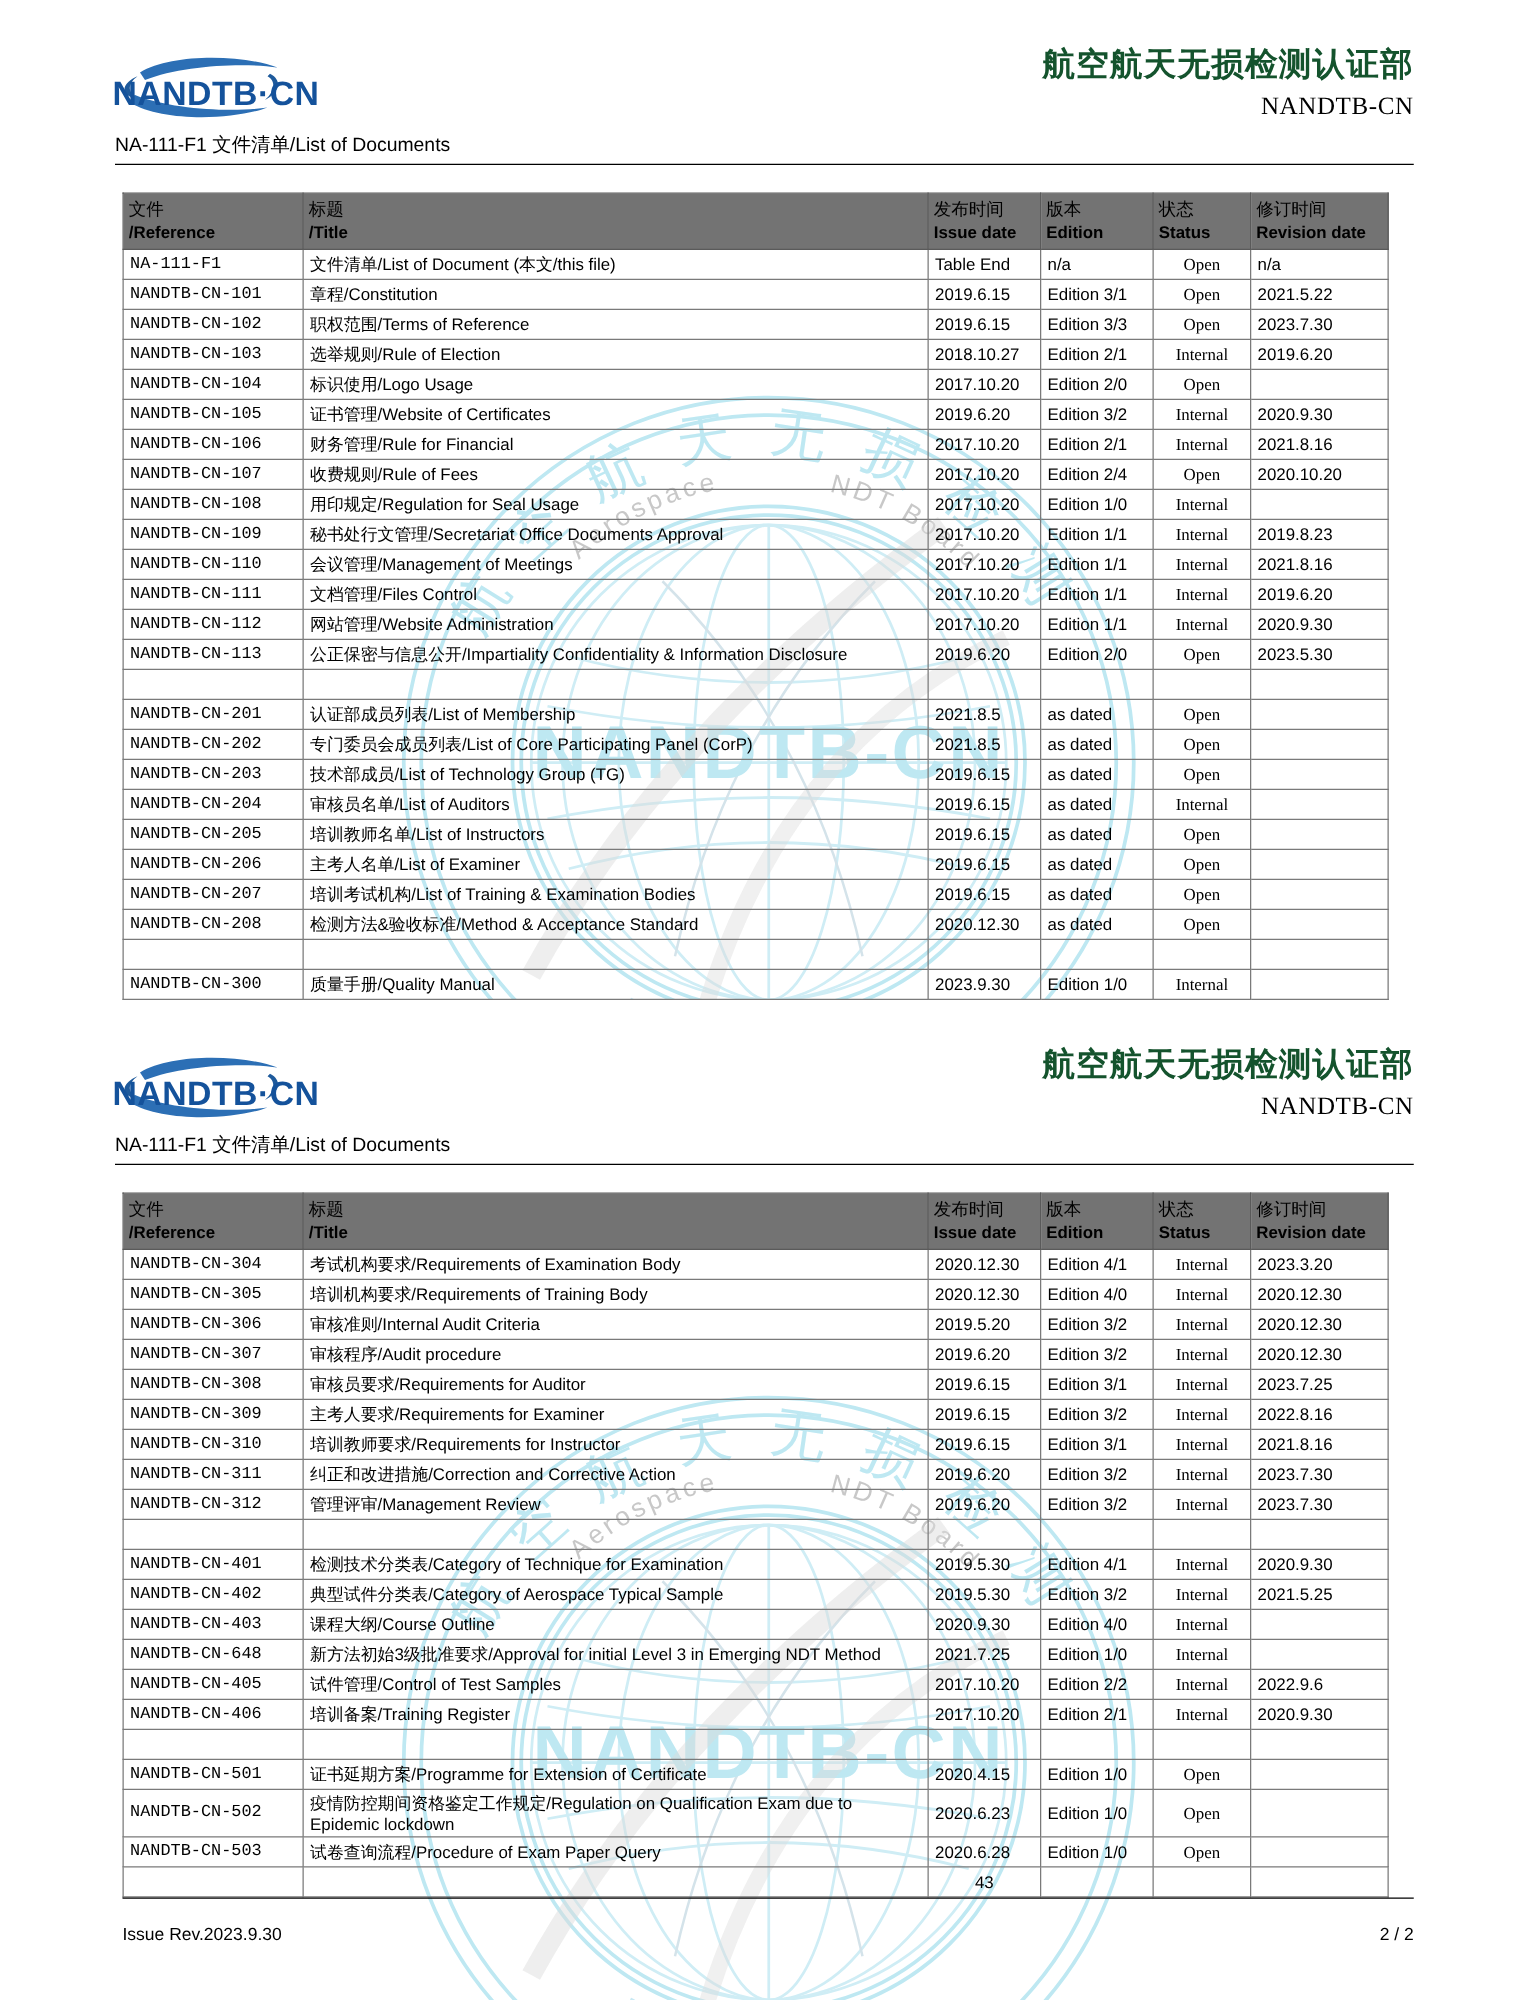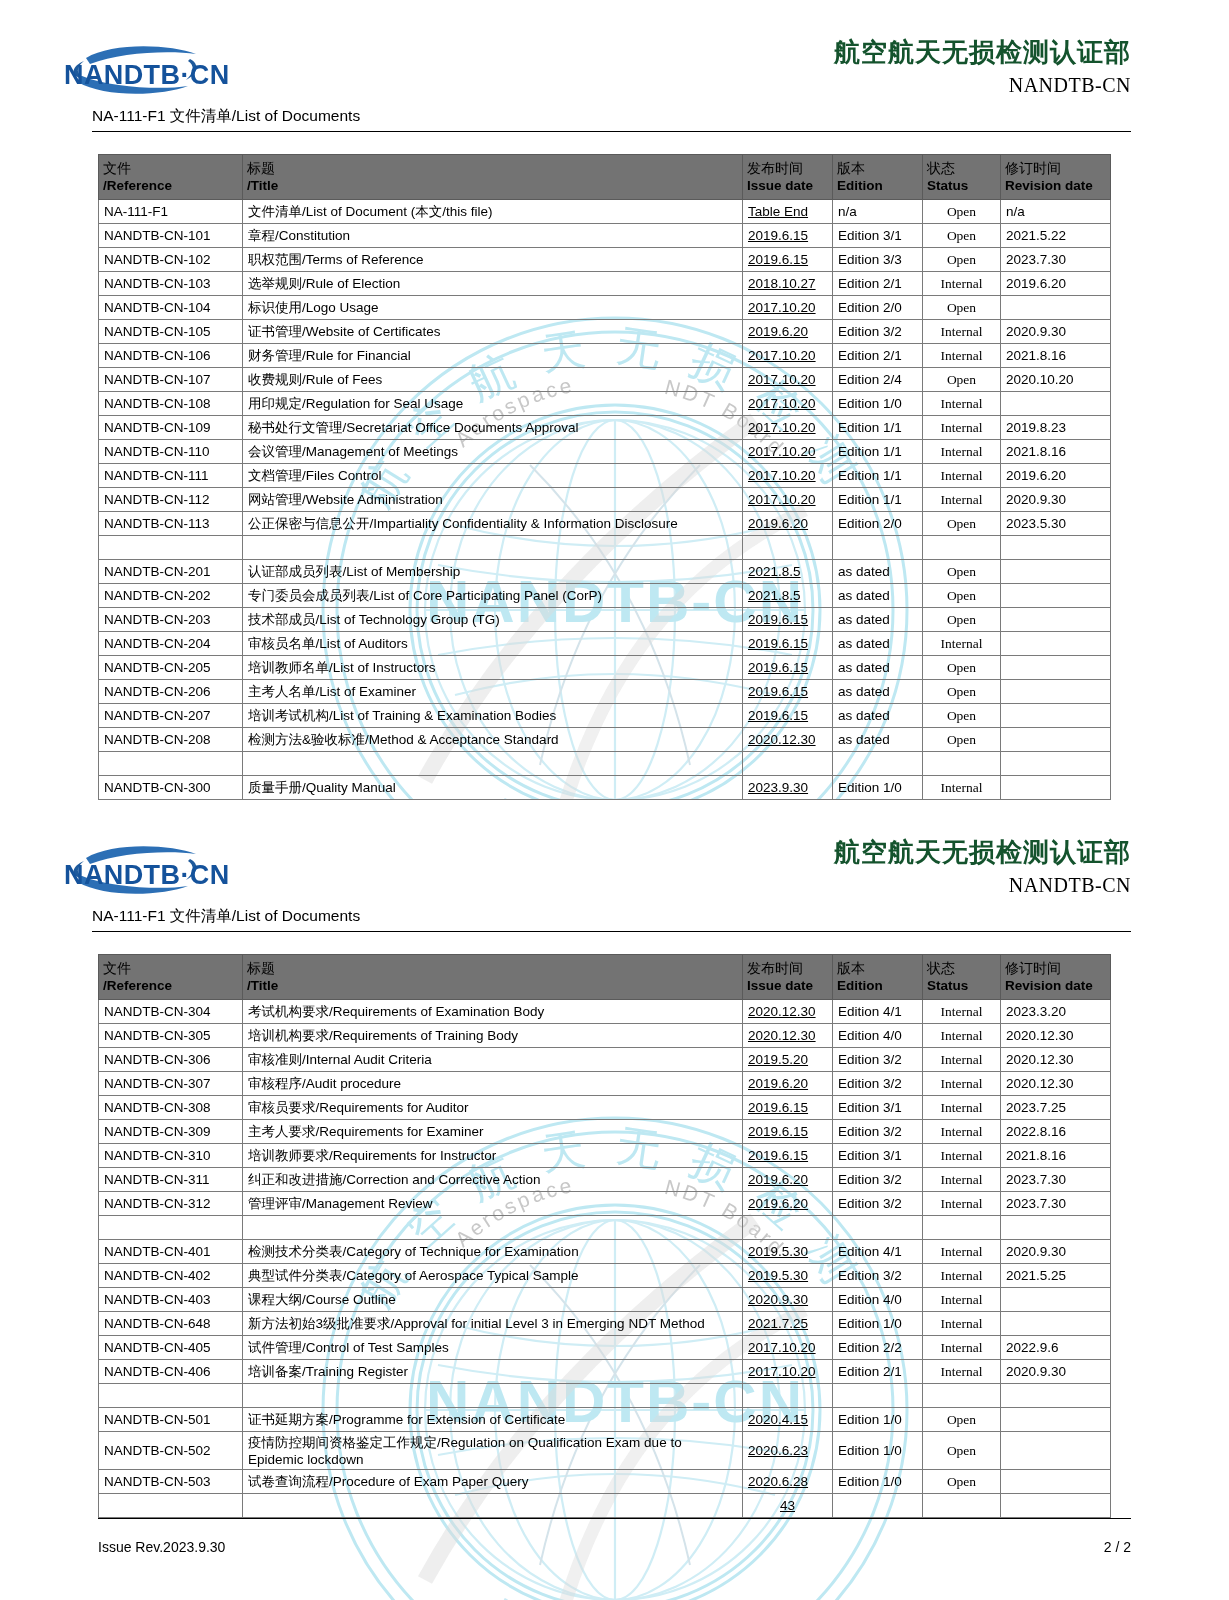--- a/index.html
+++ b/index.html
@@ -32,21 +32,21 @@
     pointer-events: none;
     z-index: 0;
     opacity: 1;
   }
   .watermark svg { width: 100%; height: 100%; display:block; }
 
   
   .doc-header {
     position: relative;
     z-index: 2;
-    padding: 26px 98px 0 50px;
+    padding: 26px 98px 0 76px;
     display: flex;
     justify-content: space-between;
     align-items: flex-start;
   }
   .logo-block { padding-top: 16px; }
   .logo-svg { display: block; }
   .org-block { text-align: right; padding-top: 10px; }
   .org-cn {
     font-family: "DejaVu Serif", "Liberation Serif", serif;
     font-size: 26px;
@@ -117,23 +117,23 @@
     font-size: 13.5px;
     display: block;
   }
   col.c-ref   { width: 144px; }
   col.c-title { width: 500px; }
   col.c-issue { width: 90px; }
   col.c-ed    { width: 90px; }
   col.c-st    { width: 78px; }
   col.c-rev   { width: 110px; }
 
-  td.ref    { font-family: Liberation Sans, sans-serif; font-size: 13.5px; height: 24px; }
+  td.ref    { font-family: Liberation Mono, monospace; font-size: 13.5px; height: 24px; }
   td.title  { font-size: 13.5px; }
-  td.issue  { font-family: "Liberation Sans", sans-serif; font-size: 13.5px; text-decoration: underline; }
+  td.issue  { font-family: "Liberation Sans", sans-serif; font-size: 13.5px; }
   td.ed     { font-family: "Liberation Sans", sans-serif; font-size: 13.5px; }
   td.st     {
     text-align: center;
     font-family: "Liberation Serif", "DejaVu Serif", serif;
     font-size: 13px;
   }
   td.rev    { font-family: "Liberation Sans", sans-serif; font-size: 13.5px; }
   tr.data td { height: 24px; }
   tr.spacer td { height: 24px; }
   tr.tall td { height: 38px; }

